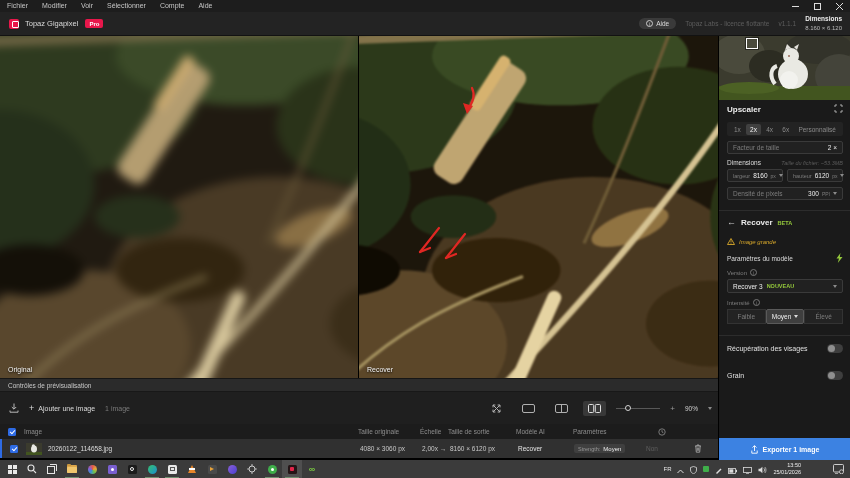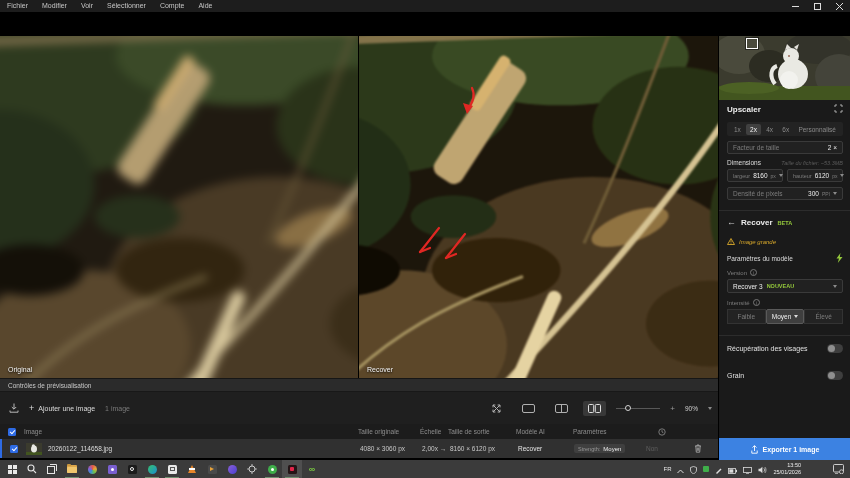--- a/index.html
+++ b/index.html
@@ -167,20 +167,37 @@
           </svg>
         </span>
       <span class="wb">
           <svg width="7" height="7">
             <path d="M0 0 L7 7 M7 0 L0 7" stroke="#ddd" stroke-width="1"></path>
           </svg>
         </span>
     </div>
   </div>
 
+  <div class="appheader">
+    <span class="applogo"></span>
+    <span class="appname">Topaz Gigapixel</span>
+    <span class="probadge">Pro</span>
+    <div class="hdr-right">
+      <span class="aidepill">
+          <i class="ico-i">i</i>
+          <span>Aide</span>
+        </span>
+      <span class="license">Topaz Labs - licence flottante</span>
+      <span class="version">v1.1.1</span>
+      <div class="dims">
+        <div class="t">Dimensions</div>
+        <div class="v">8.160 × 6.120</div>
+      </div>
+    </div>
+  </div>
 
   <div class="preview">
     <div class="pane pl">
       <svg class="scene" viewBox="0 0 358 342" preserveAspectRatio="xMidYMid slice">
           <use href="#sceneG"></use>
         </svg>
       <span class="pane-label">Original</span>
     </div>
     <div class="pane pr">
       <svg class="scene" viewBox="40 0 359 342" preserveAspectRatio="xMidYMid slice">

